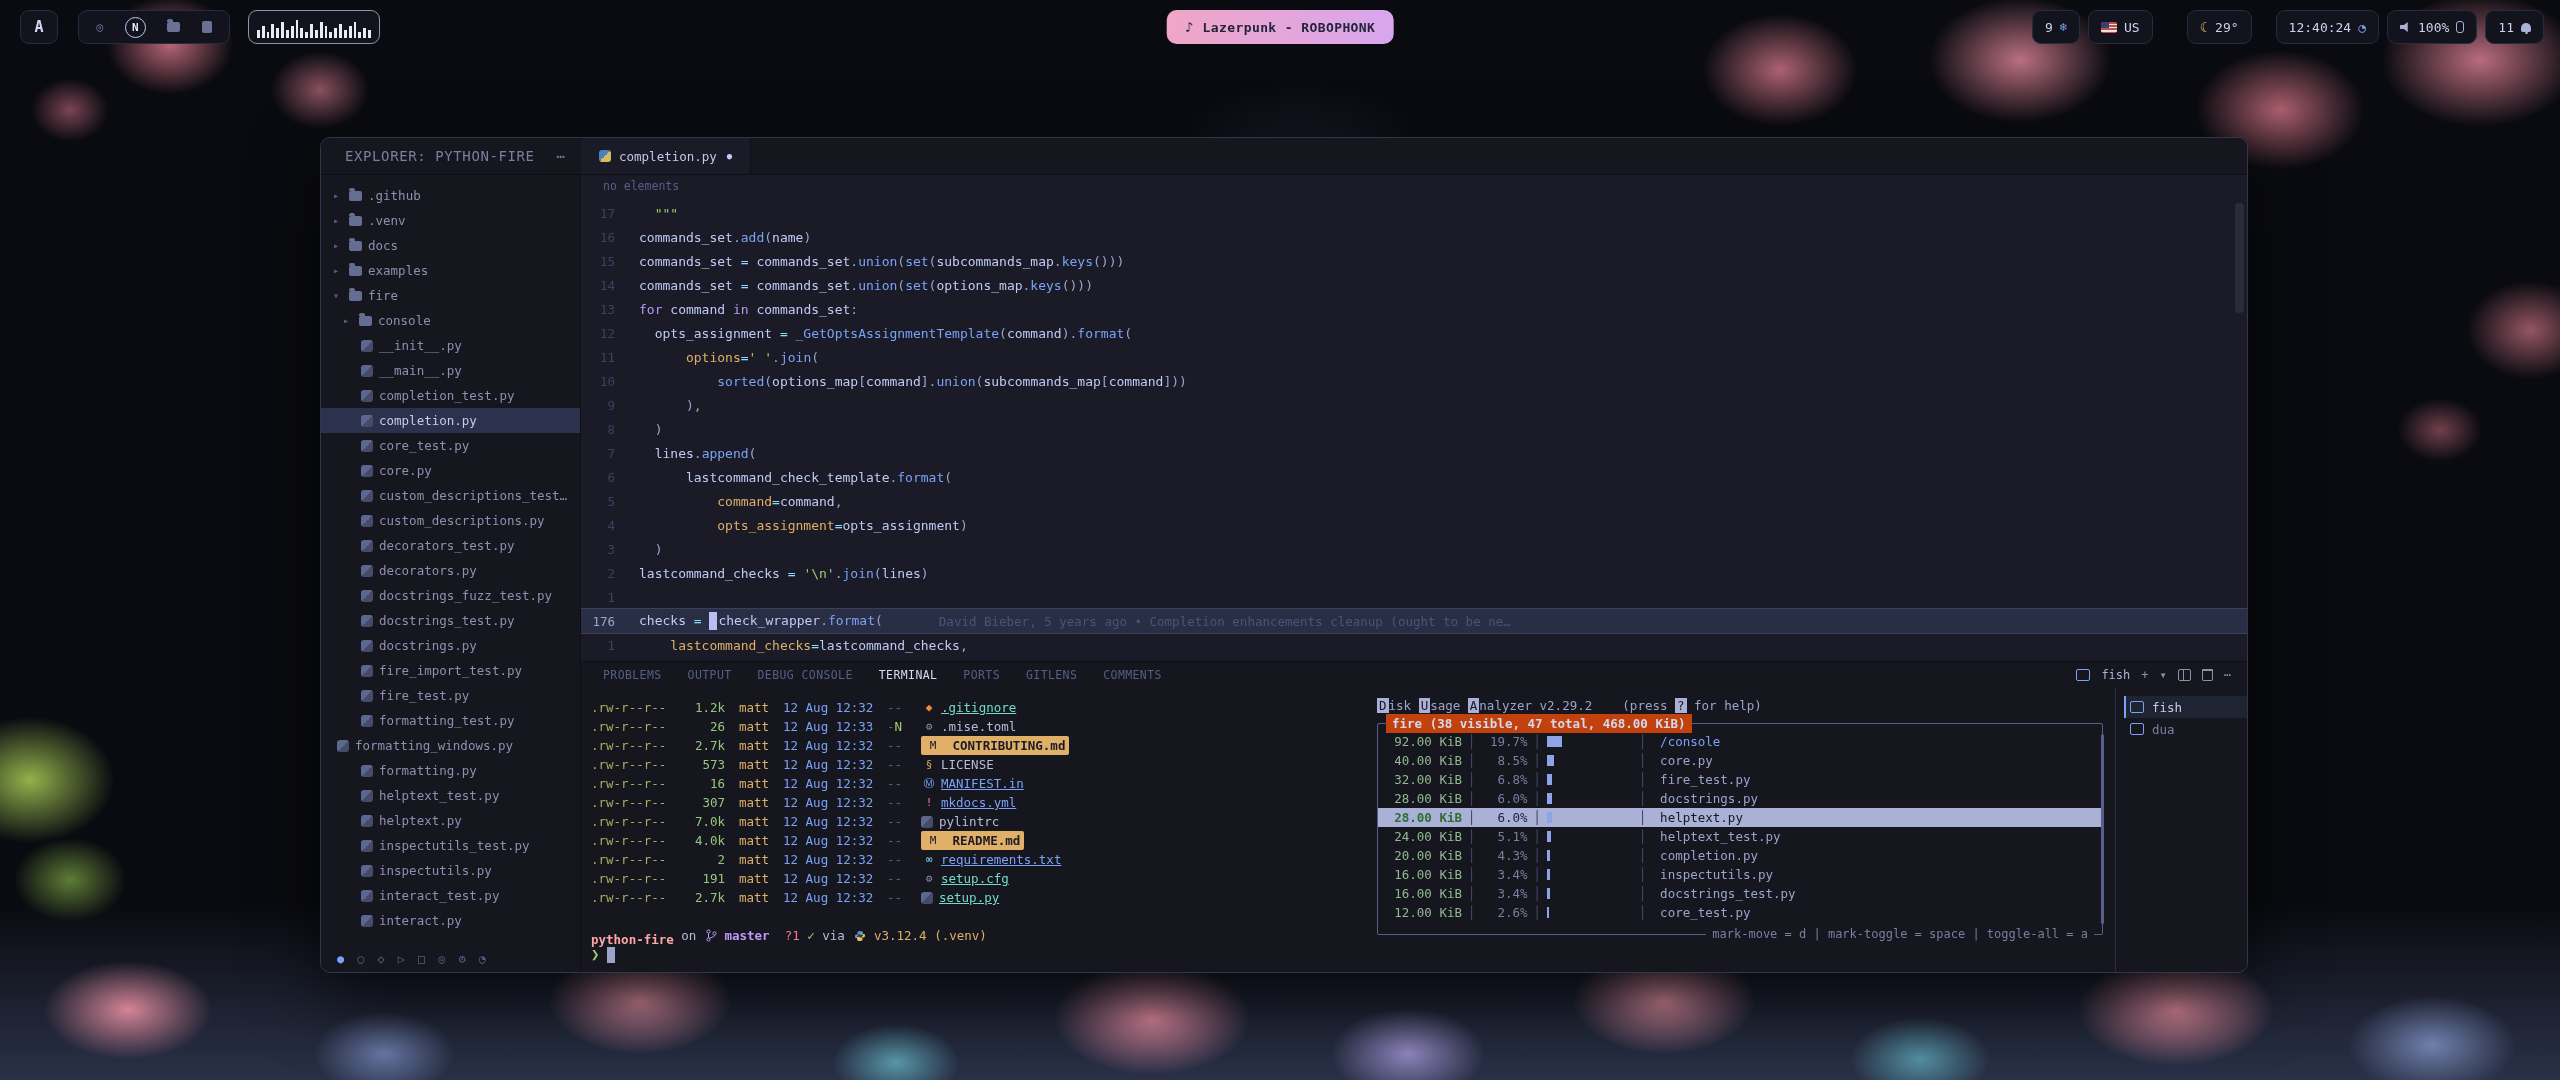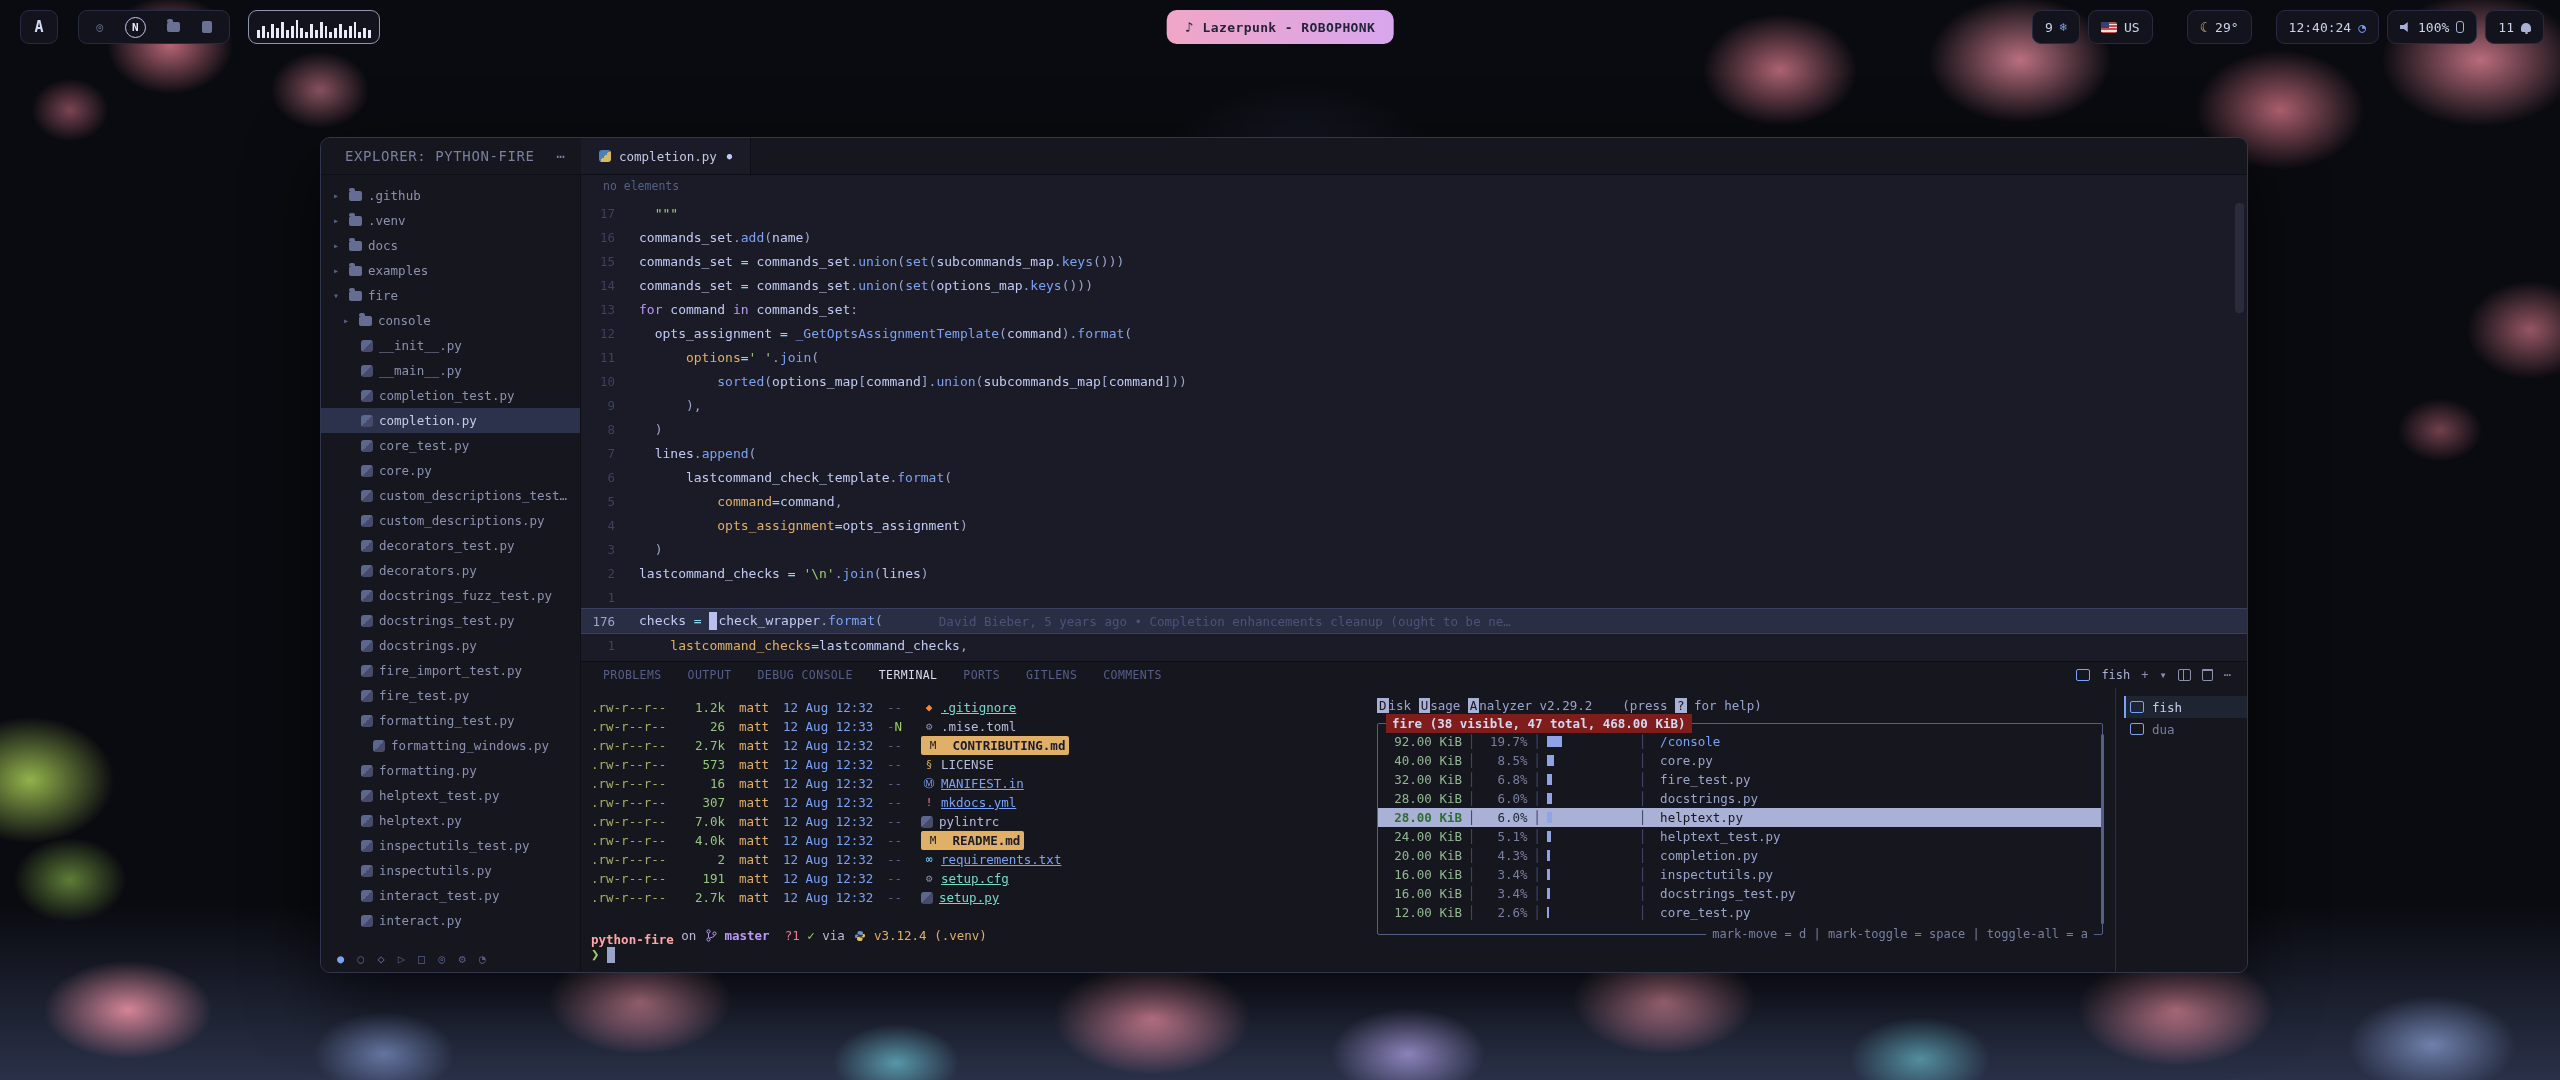--- a/index.html
+++ b/index.html
@@ -144,21 +144,21 @@
   .p-yel{color:#e0af68;white-space:pre;}
   .p-branch,.p-py{display:inline-flex;margin-left:2px;}
   .p-sym{color:#9ece6a;font-weight:bold;font-size:14px;}
   .tcursor{width:8px;height:16px;background:#9aa3c8;margin-left:8px;display:inline-block;}
   
   .duapane{width:742px;position:relative;padding:8px 12px 0 4px;font-size:12.5px;line-height:19px;box-sizing:border-box;background:#16161e;}
   .duatitle{height:19px;white-space:pre;}
   .dt{color:#9aa5ce;white-space:pre;}
   .dhl{background:#a9b1d6;color:#16161e;padding:0 2px;}
   .duabox{position:relative;border:1px solid #565f89;border-radius:2px;margin-top:8px;padding:8px 0 6px 0;height:196px;}
-  .duaboxtitle{position:absolute;top:-10px;left:8px;background:#7f1d1d;padding:0 6px;color:#d5d9f0;font-weight:bold;}
+  .duaboxtitle{position:absolute;top:-10px;left:8px;background:#c2410c;padding:0 6px;color:#d5d9f0;font-weight:bold;}
   .drow{display:flex;height:19px;align-items:center;padding:0 10px 0 8px;}
   .drow.dsel{background:#a9b1d6;}
   .dsize{width:76px;text-align:right;color:#93b893;white-space:pre;}
   .dsel .dsize{color:#2f6d33;font-weight:bold;}
   .dsep{color:#44496b;padding:0 6px;}
   .dsel .dsep{color:#3a3f5e;}
   .dpct{width:46px;text-align:right;color:#787f9f;}
   .dsel .dpct{color:#23243a;}
   .dbar{width:86px;height:13px;position:relative;display:inline-block;}
   .dfill{position:absolute;left:0;top:1px;bottom:1px;background:#8fa3e8;display:block;}
@@ -353,21 +353,21 @@
             <span class="tlabel">fire_import_test.py</span>
           </div>
           <div class="trow" style="padding-left: 40px;">
             <span class="i-py"></span>
             <span class="tlabel">fire_test.py</span>
           </div>
           <div class="trow" style="padding-left: 40px;">
             <span class="i-py"></span>
             <span class="tlabel">formatting_test.py</span>
           </div>
-          <div class="trow" style="padding-left: 52px; text-align: right;">
+          <div class="trow" style="padding-left: 16px; text-align: right;">
             <span class="i-py"></span>
             <span class="tlabel">formatting_windows.py</span>
           </div>
           <div class="trow" style="padding-left: 40px;">
             <span class="i-py"></span>
             <span class="tlabel">formatting.py</span>
           </div>
           <div class="trow" style="padding-left: 40px;">
             <span class="i-py"></span>
             <span class="tlabel">helptext_test.py</span>

